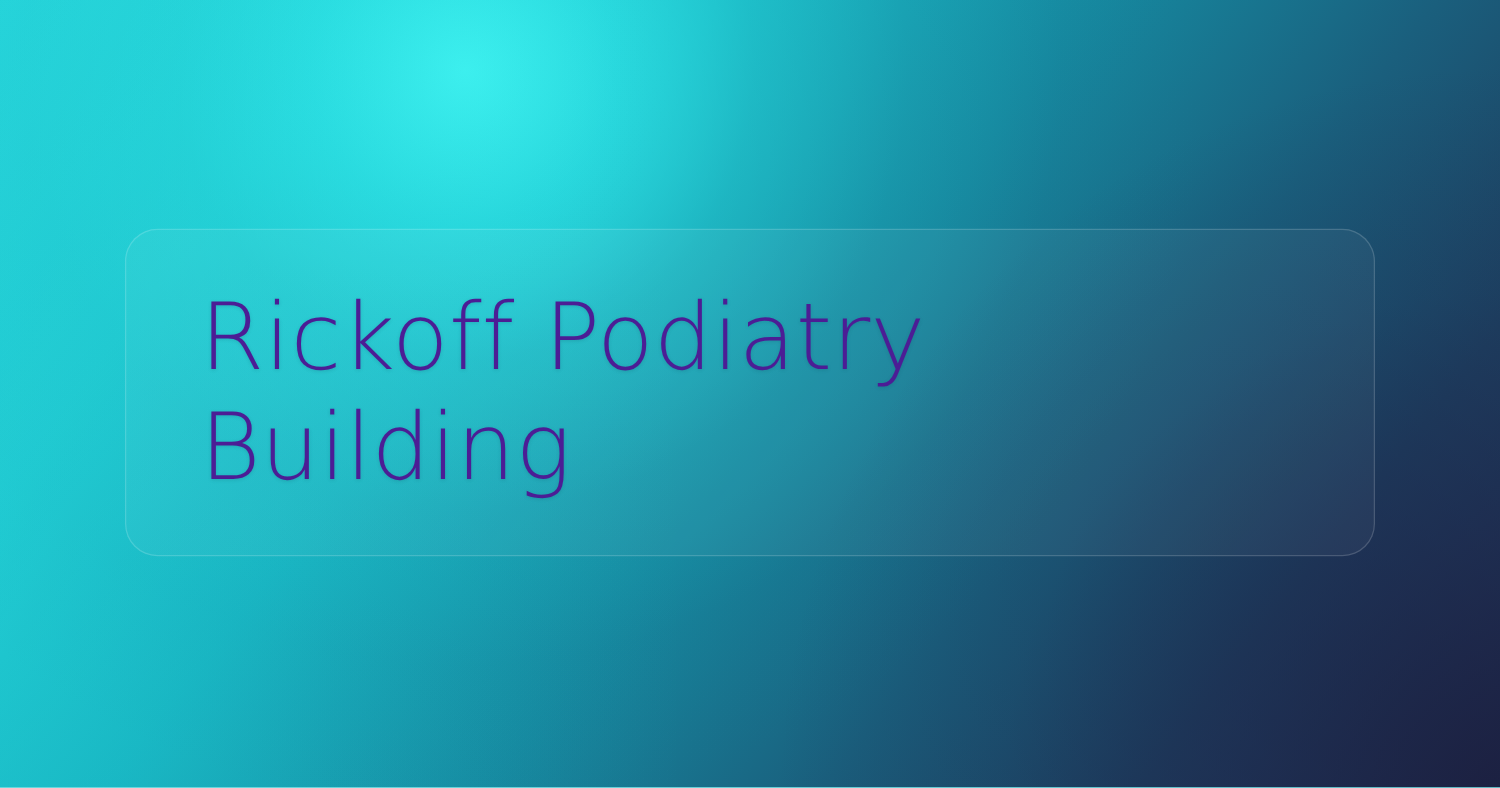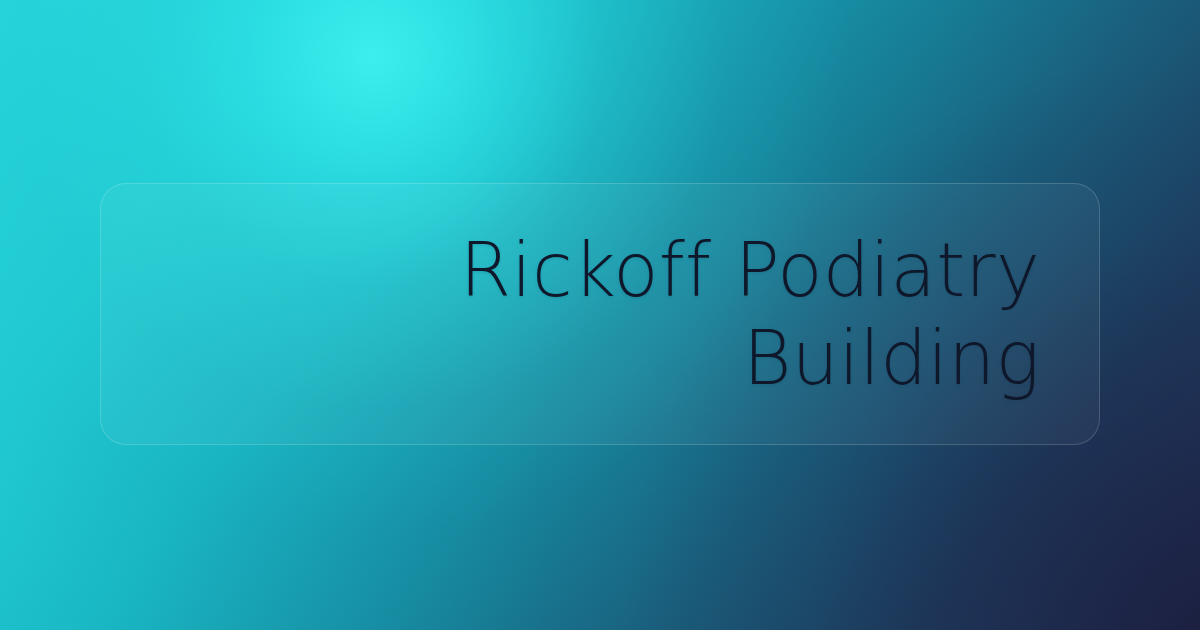--- a/index.html
+++ b/index.html
@@ -84,27 +84,27 @@
     border: 1px solid rgba(255, 255, 255, 0.16);
     background: rgba(255, 255, 255, 0.045);
     display: flex;
     align-items: center;
     justify-content: center;
     padding: 0 40px;
   }
 
   .title-text {
     margin: 0;
-    text-align: right;
+    text-align: left;
     font-family: "DejaVu Sans", sans-serif;
     font-weight: 300;
     font-size: 74px;
     line-height: 88px;
     letter-spacing: 0.2px;
-    color: #0f172a;
+    color: #4c1d95;
     max-width: 880px;
     text-shadow: 0 1px 3px rgba(10, 60, 80, 0.18);
   }
 </style>
 </head>
 <body>
 
 <div id="og-card">
 
   <div class="bg-diagonal"></div>

